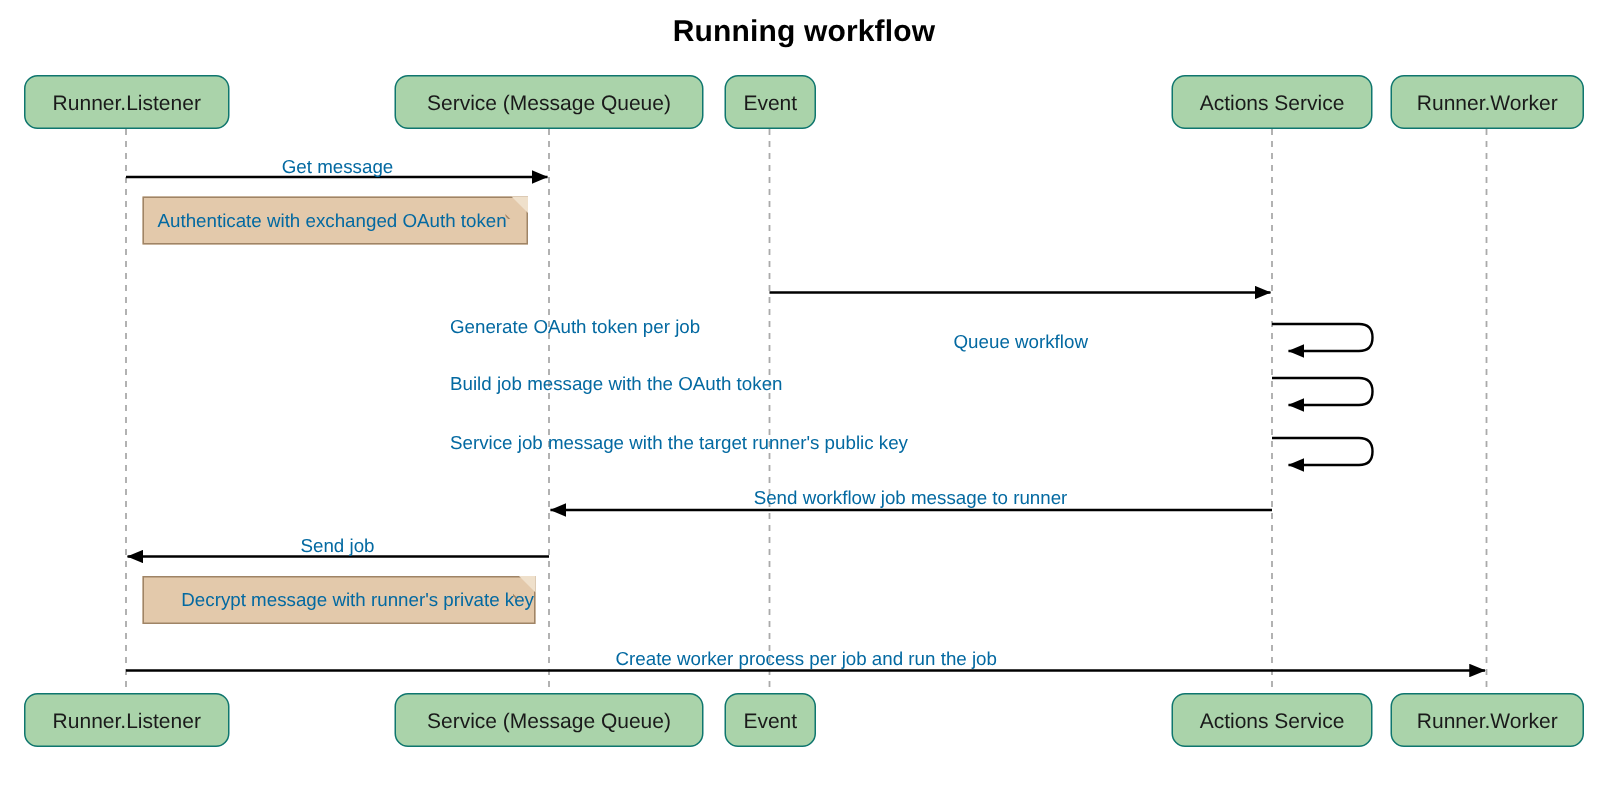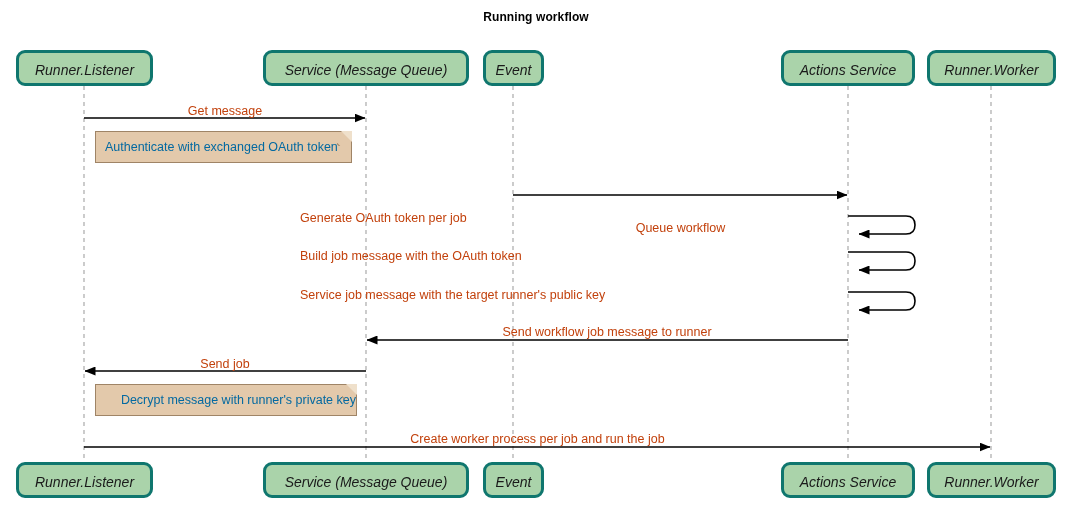--- a/index.html
+++ b/index.html
@@ -24,38 +24,37 @@
     top: 0;
     width: 1072px;
     height: 523px;
   }
   .title {
     position: absolute;
     left: 0;
     top: 10px;
     width: 1072px;
     text-align: center;
-    font-size: 12px;
+    font-size: 20px;
     font-weight: bold;
     color: #000000;
     letter-spacing: 0.1px;
   }
   .participant {
     position: absolute;
     box-sizing: border-box;
     background: #aad3aa;
-    border: 3px solid #0f766e;
+    border: 1px solid #0f766e;
     border-radius: 9px;
     height: 36px;
     line-height: 34px;
     text-align: center;
     font-size: 14px;
     color: #1a1a1a;
     white-space: nowrap;
-    font-style: italic;
   }
   .note {
     position: absolute;
     box-sizing: border-box;
     background: #e3c9ab;
     border: 1px solid #9f8466;
     height: 32px;
     line-height: 30px;
     font-size: 12.5px;
     color: #0369a1;
@@ -86,21 +85,21 @@
     top: -3px;
     width: 17px;
     height: 17px;
     border-bottom: 1px solid #9f8466;
     transform: rotate(45deg);
     transform-origin: center;
   }
   .msg-label {
     position: absolute;
     font-size: 12.5px;
-    color: #c2410c;
+    color: #0369a1;
     white-space: nowrap;
     line-height: 14px;
   }
   .msg-label.center { text-align: center; }
   .msg-label.right  { text-align: left; }
 </style>
 </head>
 <body>
 
 <div id="diagram">

